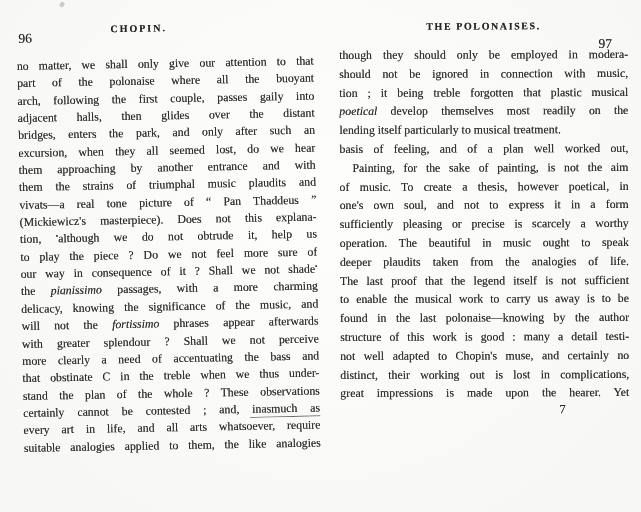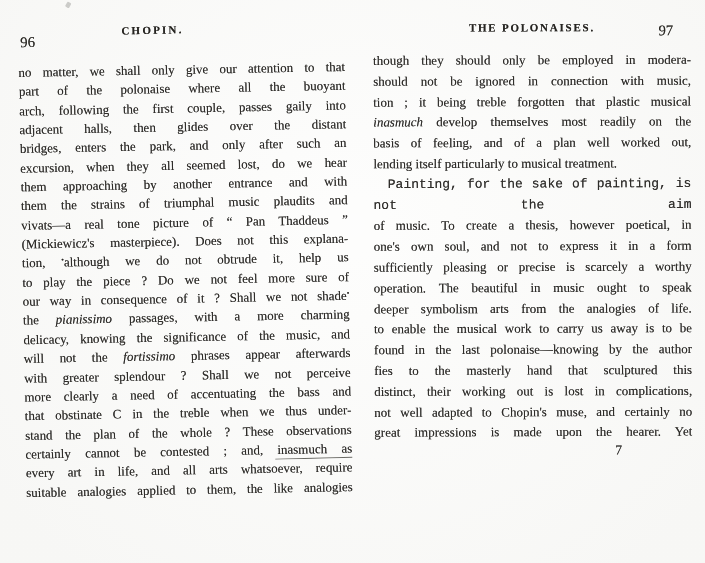--- a/index.html
+++ b/index.html
@@ -27,31 +27,31 @@
     font-size:10px;letter-spacing:2px;color:#262420;
     text-shadow:0 0 .4px rgba(0,0,0,.55);
   }
   .page-left .running-title{transform:translateX(-26px);padding-top:3px;}
   .page-right .running-title{padding-top:7px;letter-spacing:1.6px;}
   .folio{
     position:absolute;font-size:13.5px;color:#2a2823;
     text-shadow:0 0 .4px rgba(0,0,0,.5);
   }
   .folio-left{left:2px;top:9px;}
-  .folio-right{right:16px;top:7px;}
+  .folio-right{right:16px;top:23px;}
   .body{font-size:11.8px;}
   .page-left .body{margin-top:20px;line-height:17.35px;}
   .page-right .body{margin-top:16px;line-height:18.8px;}
   .line{
     text-align:justify;text-align-last:justify;overflow:hidden;
     white-space:normal;height:1em;height:inherit;
     text-shadow:0 0 .45px rgba(20,20,20,.6);
   }
   .line.flush{text-align-last:left;}
-  .line.indent{text-indent:13px;font-family:Liberation Mono, monospace;}
+  .line.indent{text-indent:13px;}
   .line i{font-style:italic;}
   sup.fn{font-size:7px;line-height:0;vertical-align:4px;}
   .u{position:relative;}
   .u::before{
     content:"";position:absolute;left:-2px;right:-2px;bottom:-2px;
     border-bottom:1.4px solid var(--pencil);transform:rotate(-.4deg);
   }
   .u::after{
     content:"";position:absolute;right:-18px;bottom:-5px;width:17px;height:5px;
     border-top:1.4px solid var(--pencil);border-radius:0 0 70% 0;
@@ -102,31 +102,32 @@
 
   <div class="page page-right">
     <div class="pg-head">
       <span class="running-title">THE POLONAISES.</span>
       <span class="folio folio-right">97</span>
     </div>
     <div class="body">
         <div class="line">though they should only be employed in modera-</div>
         <div class="line">should not be ignored in connection with music,</div>
         <div class="line">tion ; it being treble forgotten that plastic musical</div>
-        <div class="line"><i>inasmuch</i> develop themselves most readily on the</div>
+        <div class="line"><i>poetical</i> develop themselves most readily on the</div>
+        <div class="line flush">lending itself particularly to musical treatment.</div>
         <div class="line">basis of feeling, and of a plan well worked out,</div>
-        <div class="line flush">lending itself particularly to musical treatment.</div>
         <div class="line indent">Painting, for the sake of painting, is not the aim</div>
         <div class="line">of music.  To create a thesis, however poetical, in</div>
         <div class="line">one's own soul, and not to express it in a form</div>
         <div class="line">sufficiently pleasing or precise is scarcely a worthy</div>
         <div class="line">operation.  The beautiful in music ought to speak</div>
-        <div class="line">deeper symbolism arts from the analogies of life.</div>
+        <div class="line">deeper plaudits taken from the analogies of life.</div>
+        <div class="line">The last proof that the legend itself is not sufficient</div>
         <div class="line">to enable the musical work to carry us away is to be</div>
         <div class="line">found in the last polonaise—knowing by the author</div>
-        <div class="line">fies to the masterly hand that sculptured this</div>
+        <div class="line">structure of this work is good :  many a detail testi-</div>
+        <div class="line">not well adapted to Chopin's muse, and certainly no</div>
         <div class="line">distinct, their working out is lost in complications,</div>
-        <div class="line">not well adapted to Chopin's muse, and certainly no</div>
         <div class="line">great impressions is made upon the hearer.  Yet</div>
       </div>
     <div class="signature">7</div>
   </div>
 </div>
 
 </body></html>

